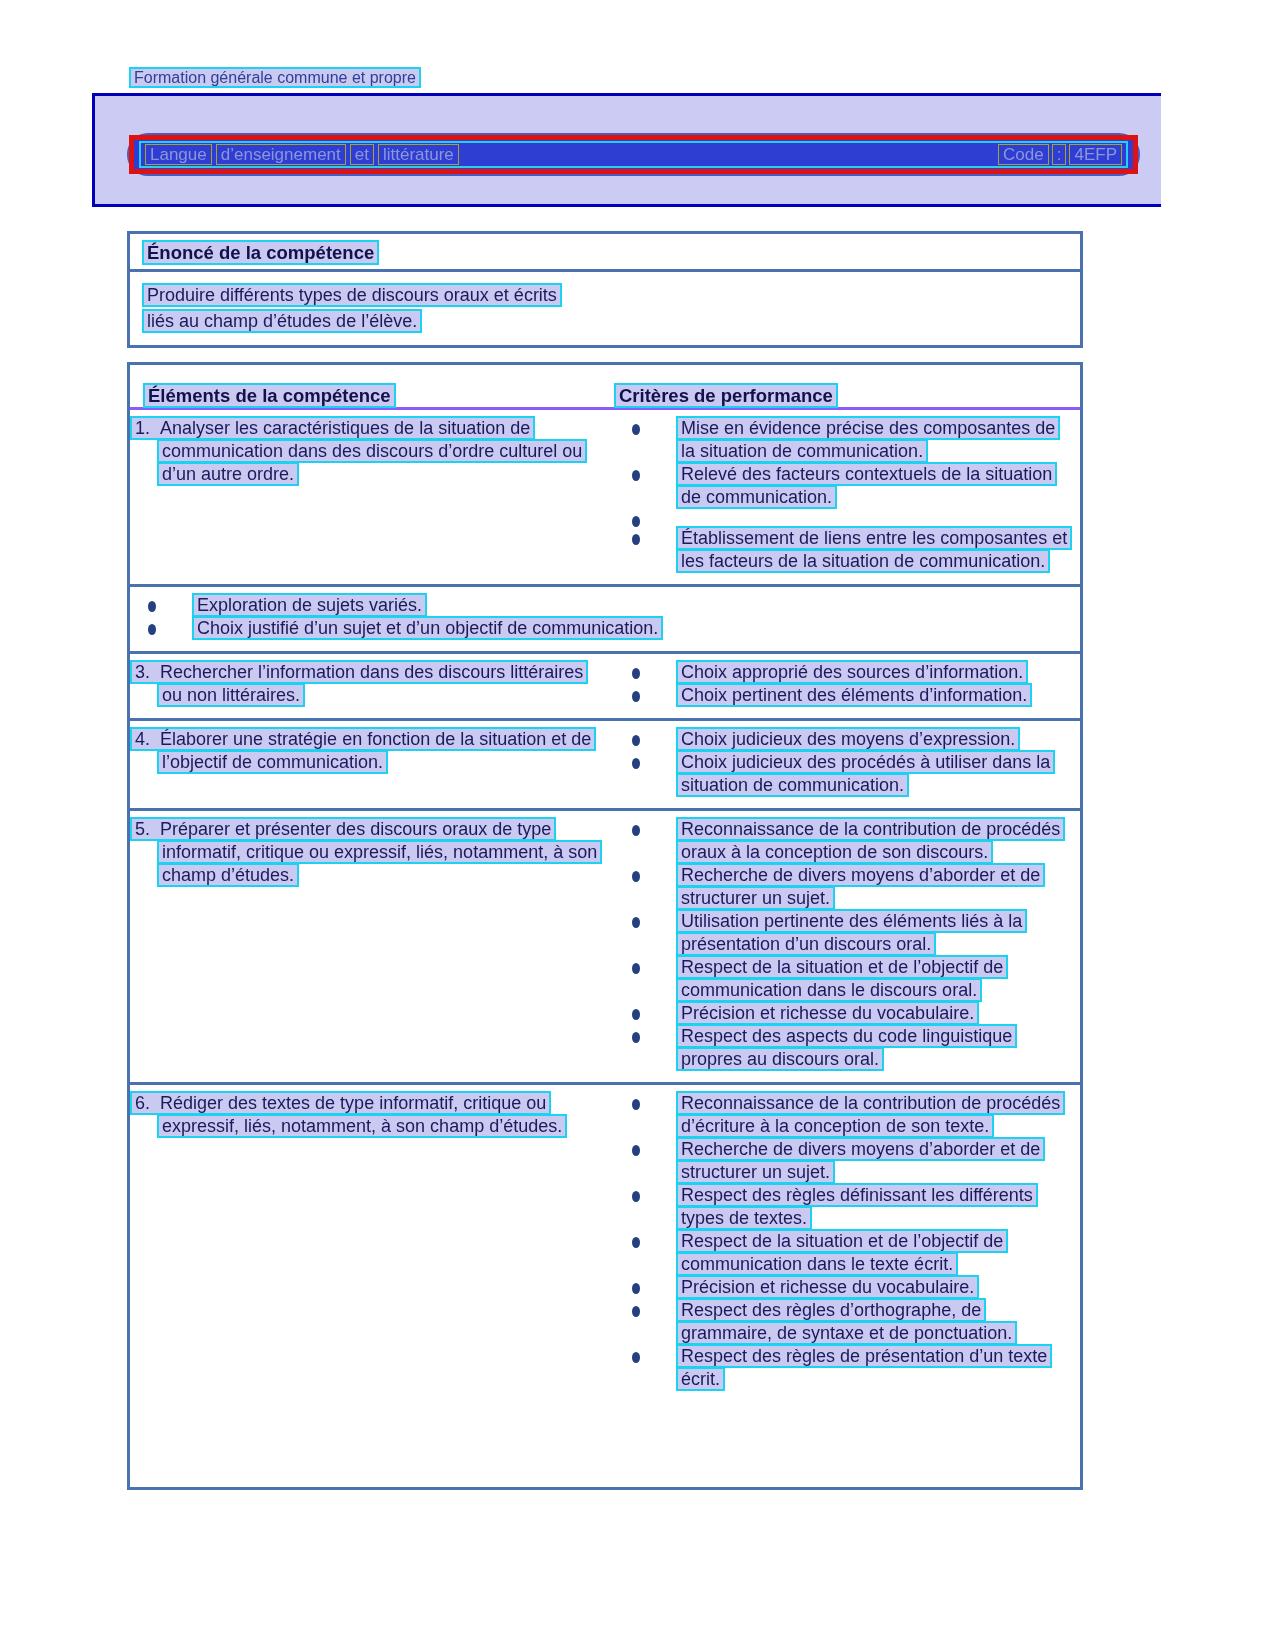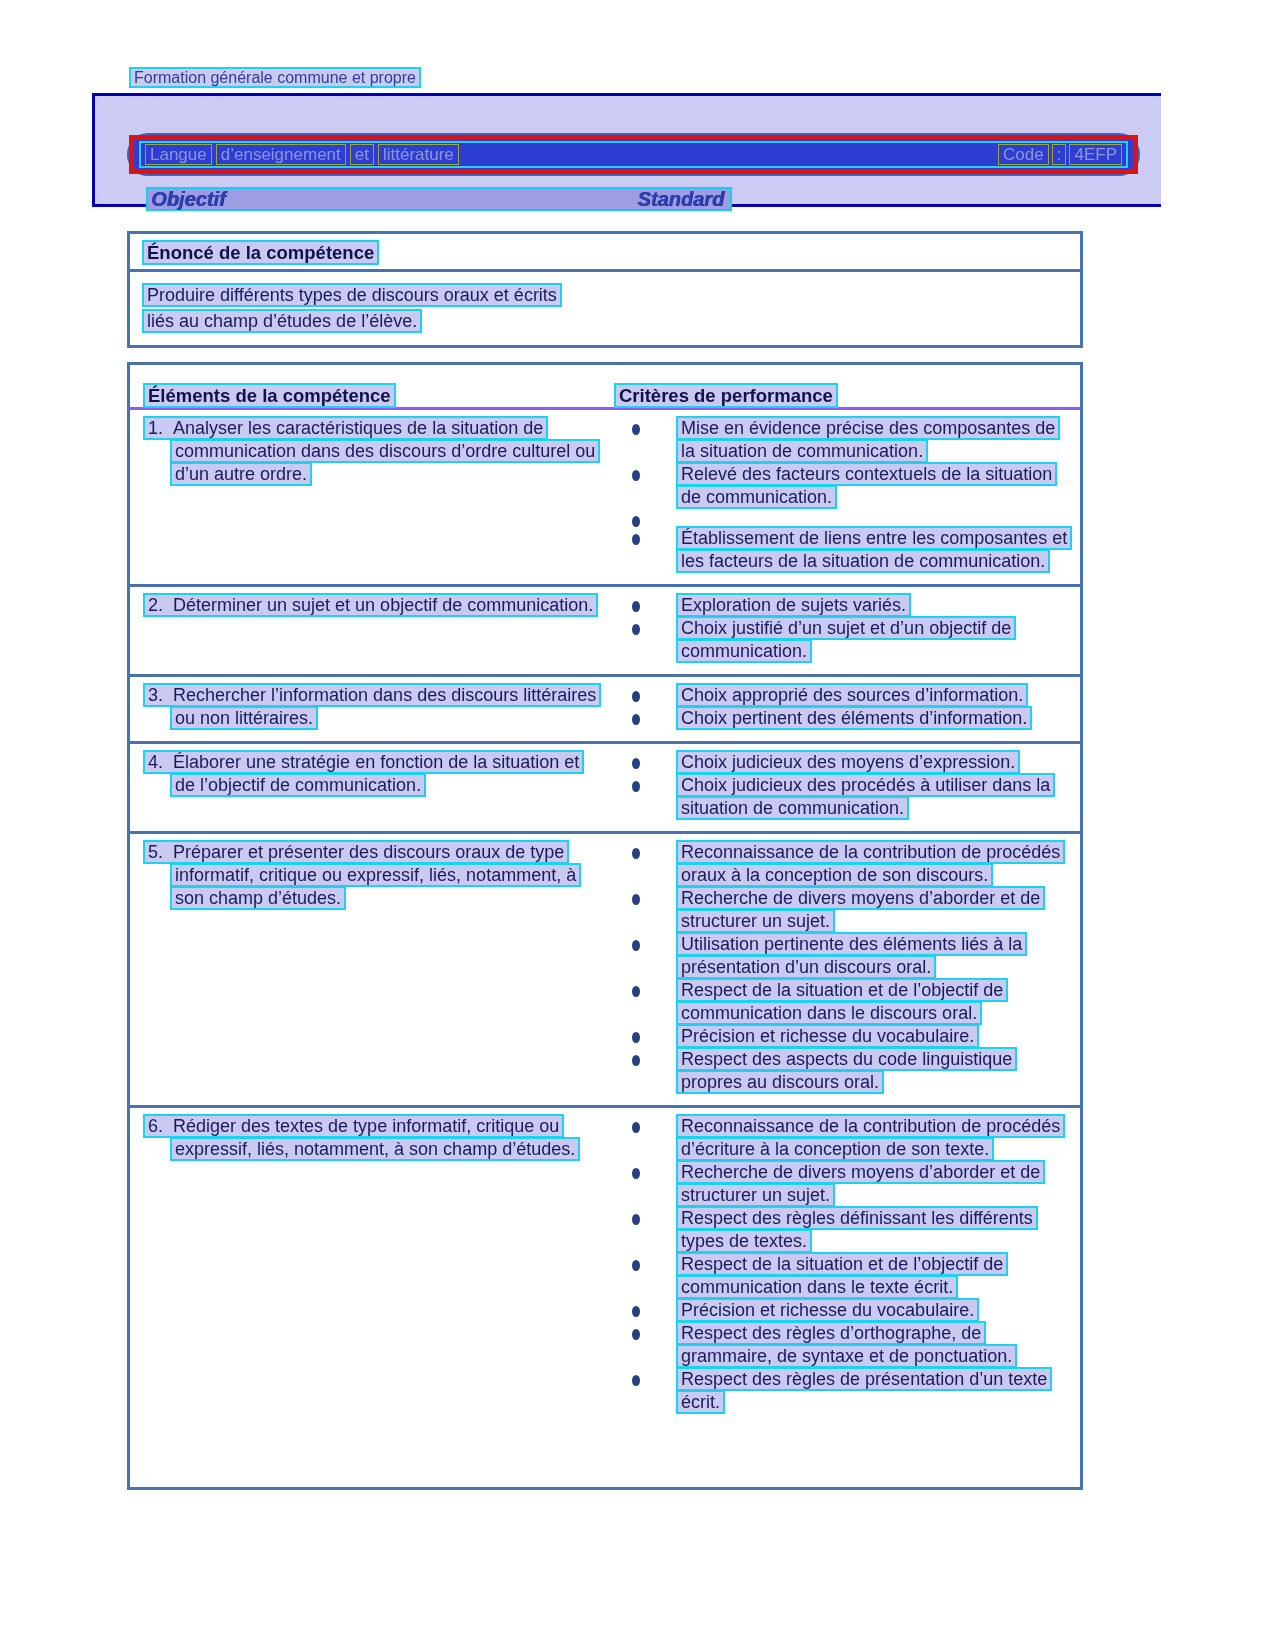--- a/index.html
+++ b/index.html
@@ -59,21 +59,21 @@
   
   .main-table {
     position:absolute; left:127px; top:362px; width:956px; height:1128px;
     border:3px solid #4a72ae; box-sizing:border-box; background:#ffffff; overflow:hidden;
   }
   .thead { display:flex; padding:20px 0 0; height:45px; border-bottom:3px solid #8b5cf6; box-sizing:border-box; }
   .thead .cell-left { width:484px; padding-left:13px; box-sizing:border-box; }
   .thead .cell-right { flex:1; }
   .trow { display:flex; padding:7px 0 11px; }
   .trow + .trow { border-top:3px solid #4a72ae; }
-  .cell-left { width:484px; padding-left:13px; padding-right:12px; box-sizing:border-box; }
+  .cell-left { width:484px; padding-right:12px; box-sizing:border-box; }
   .cell-right { flex:1; padding-right:6px; }
   .eltext { padding-left:27px; text-indent:-27px; line-height:23px; font-size:18px; }
   .numpart { padding-right:10px; }
   .crit { display:flex; }
   .bullet-wrap { flex:0 0 50px; padding-left:18px; padding-top:7px; box-sizing:border-box; }
   .bullet { display:block; width:8px; height:11px; border-radius:50%; background:#24407e; }
   .ctext { flex:1; line-height:23px; font-size:18px;padding-left:12px; }
 </style>
 </head>
 <body>
@@ -95,24 +95,20 @@
               <span class="word">littérature</span>
             </div>
           <div class="code-parts" id="code-parts">
               <span class="word">Code</span>
               <span class="word">:</span>
               <span class="word">4EFP</span>
             </div>
         </div>
       </div>
     </div>
-    <div class="obj-band">
-      <span class="obj-text">Objectif</span>
-      <span class="obj-text">Standard</span>
-    </div>
   </div>
 
   <div class="enonce-box">
     <div class="enonce-head">
       <span class="hl head-text">Énoncé de la compétence</span>
     </div>
     <div class="enonce-body">
       <div class="line">
         <span class="hl">Produire différents types de discours oraux et écrits</span>
       </div>
@@ -159,25 +155,20 @@
             <div class="crit">
               <span class="bullet-wrap">
                 <span class="bullet"></span>
               </span>
               <span class="ctext"><span class="hl">Établissement de liens entre les composantes et les facteurs de la situation de communication.</span></span>
             </div>
           </div>
   </div>
 
   <div class="trow">
-    <div class="cell-left">
-      <div class="eltext">
-        <span class="hl"><span class="numpart">2.</span><span>Déterminer un sujet et un objectif de communication.</span></span>
-      </div>
-    </div>
     <div class="cell-right">
             <div class="crit">
               <span class="bullet-wrap">
                 <span class="bullet"></span>
               </span>
               <span class="ctext"><span class="hl">Exploration de sujets variés.</span></span>
             </div>
             <div class="crit">
               <span class="bullet-wrap">
                 <span class="bullet"></span>

